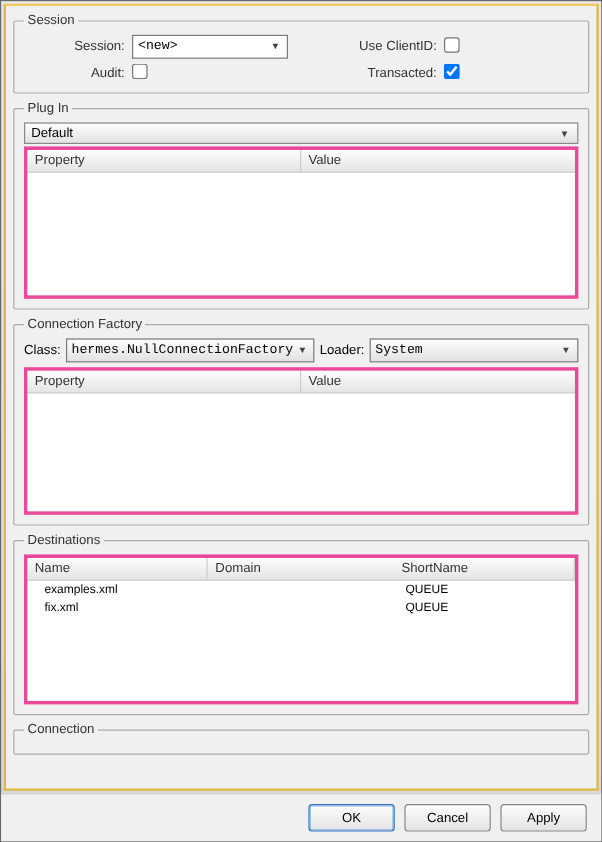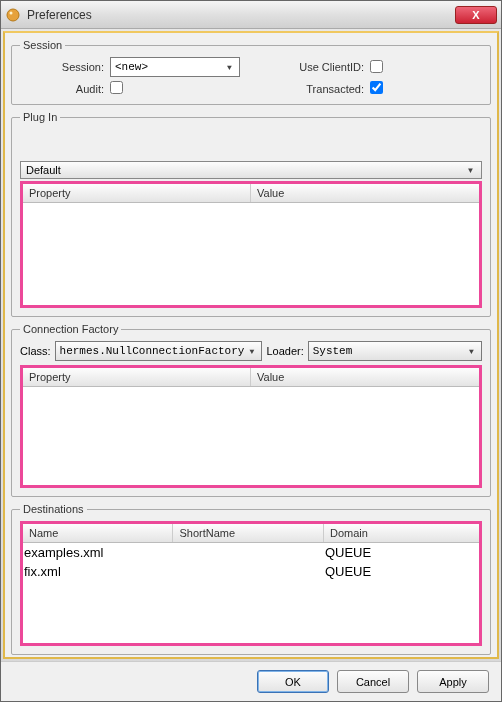--- a/index.html
+++ b/index.html
@@ -97,21 +97,20 @@
   width: 13px; height: 13px;
 }
 .plugin-dropdown {
   width: 100%;
   height: 18px;
   background: linear-gradient(to bottom, #fdfdfd, #e2e2e2);
   border: 1px solid #888;
   display: flex; align-items: center; justify-content: space-between;
   padding: 0 3px 0 5px;
   margin-bottom: 2px;
-  margin-top: 32px;
 }
 .table {
   border: 3px solid #ec4899;
   background: #fff;
   width: 100%;
 }
 .table-head {
   display: flex;
   background: linear-gradient(to bottom, #fdfdfd, #e4e4e4);
   border-bottom: 1px solid #bbb;
@@ -120,22 +119,22 @@
   padding: 3px 6px;
   border-right: 1px solid #ccc;
   font-size: 11px;
   color: #333;
 }
 .table-body {
   background: #fff;
 }
 .tr { display: flex; }
 .td {
-  padding: 2px 1px;
-  font-size: 13px;
+  padding: 2px 14px;
+  font-size: 10px;
 }
 .plugin-table .table-body { height: 102px; }
 .cf-table .table-body { height: 98px; }
 .dest-table .table-body { height: 100px; }
 .cf-row {
   display: flex; align-items: center; gap: 4px; margin-bottom: 4px;
 }
 .cf-row .combo-box { flex: 1; }
 .cf-class-combo {
   background: linear-gradient(to bottom, #fdfdfd, #e2e2e2);
@@ -170,32 +169,20 @@
 }
 .btn.default {
   border: 1px solid #3a72b5;
   box-shadow: 0 0 0 1px #7fb3e8 inset;
 }
 </style>
 </head>
 <body>
 
 <div class="window">
-  <div class="titlebar">
-    <span class="icon">
-      <svg width="14" height="14" viewBox="0 0 14 14">
-          <circle cx="7" cy="7" r="6" fill="#e6a23c" stroke="#b57a1a"></circle>
-          <circle cx="5" cy="5" r="1.5" fill="#fff5d0"></circle>
-        </svg>
-    </span>
-    <span class="title">Preferences</span>
-    <div class="close-btn">
-      <span>X</span>
-    </div>
-  </div>
 
   <div class="content">
 
     <fieldset>
       <legend>Session</legend>
       <div class="session-grid">
         <div class="label-r">Session:</div>
         <div class="combo-box">
           <span>&lt;new&gt;</span>
           <span class="combo-arrow">▼</span>
@@ -246,22 +233,22 @@
         </div>
         <div class="table-body"></div>
       </div>
     </fieldset>
 
     <fieldset>
       <legend>Destinations</legend>
       <div class="table dest-table">
         <div class="table-head">
           <div class="th" style="width:33%">Name</div>
+          <div class="th" style="flex:1;border-right:none">Domain</div>
           <div class="th" style="width:33%">ShortName</div>
-          <div class="th" style="flex:1;border-right:none">Domain</div>
         </div>
         <div class="table-body">
           <div class="tr">
             <div class="td" style="width:33%">examples.xml</div>
             <div class="td" style="width:33%"></div>
             <div class="td" style="flex:1">QUEUE</div>
           </div>
           <div class="tr">
             <div class="td" style="width:33%">fix.xml</div>
             <div class="td" style="width:33%"></div>

